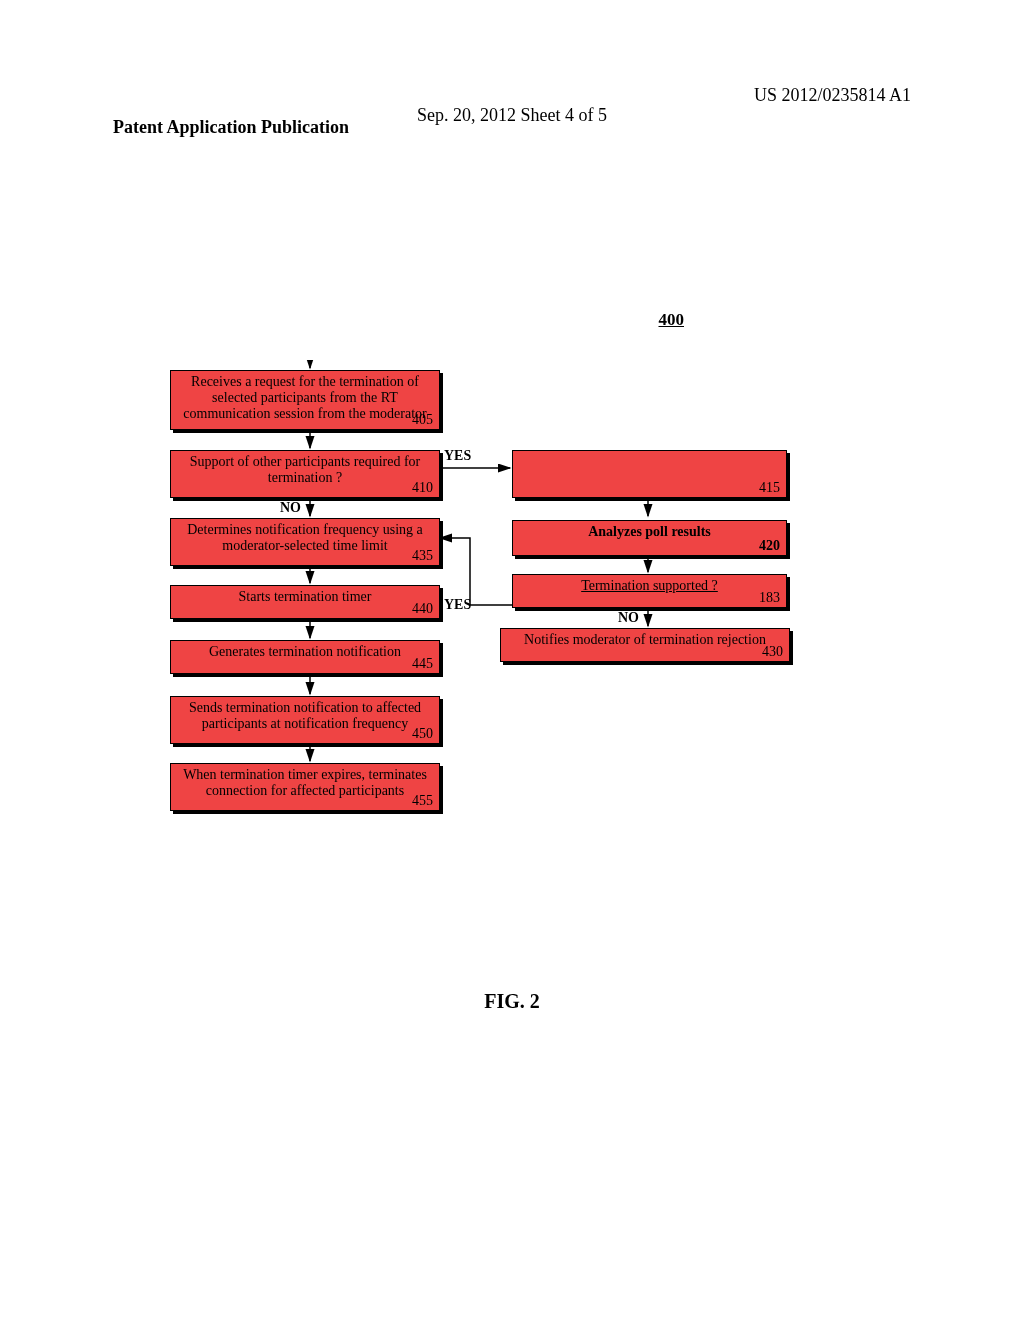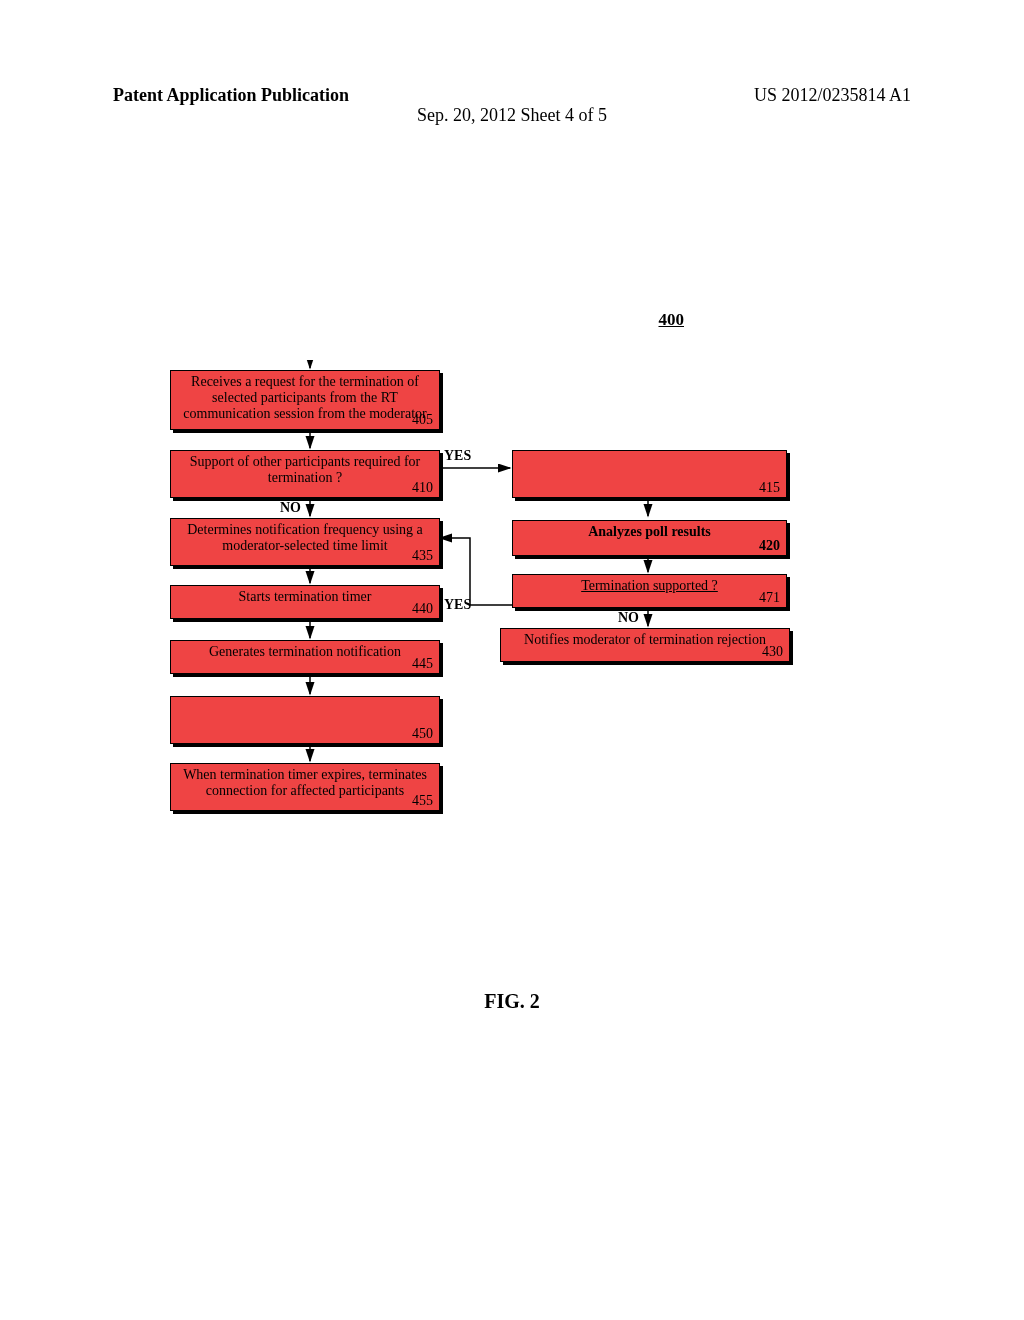--- a/index.html
+++ b/index.html
@@ -19,20 +19,21 @@
       top: 85px;
       left: 0;
       right: 0;
       display: flex;
       justify-content: space-between;
       padding: 0 113px;
       font-size: 18px;
     }
     .header-left {
       font-weight: bold;
+      margin-top: 32px;
     }
     .header-center {
       position: absolute;
       left: 50%;
       transform: translateX(-50%);
       margin-top: 20px;
     }
     .header-right {
       
     }
@@ -147,21 +148,21 @@
     <span class="box-num">415</span>
   </div>
 
   <div class="box" style="left:392px; top:160px; width:275px; height:36px;font-weight:bold;">
     <span>Analyzes poll results</span>
     <span class="box-num">420</span>
   </div>
 
   <div class="box" style="left:392px; top:214px; width:275px; height:34px;text-decoration:underline;">
     <span>Termination supported ?</span>
-    <span class="box-num">471</span>
+    <span class="box-num">183</span>
   </div>
 
   <div class="box" style="left:380px; top:268px; width:290px; height:34px;">
     <span>Notifies moderator of termination rejection</span>
     <span class="box-num">430</span>
   </div>
 
   <div class="box" style="left:50px; top:158px; width:270px; height:48px;">
     <span>Determines notification frequency using a moderator-selected time limit</span>
     <span class="box-num">435</span>
@@ -171,20 +172,21 @@
     <span>Starts termination timer</span>
     <span class="box-num">440</span>
   </div>
 
   <div class="box" style="left:50px; top:280px; width:270px; height:34px;">
     <span>Generates termination notification</span>
     <span class="box-num">445</span>
   </div>
 
   <div class="box" style="left:50px; top:336px; width:270px; height:48px;">
+    <span>Sends termination notification to affected participants at notification frequency</span>
     <span class="box-num">450</span>
   </div>
 
   <div class="box" style="left:50px; top:403px; width:270px; height:48px;">
     <span>When termination timer expires, terminates connection for affected participants</span>
     <span class="box-num">455</span>
   </div>
 
   <div class="edge-label" style="left:324px; top:88px;">YES</div>
   <div class="edge-label" style="left:160px; top:140px;">NO</div>

